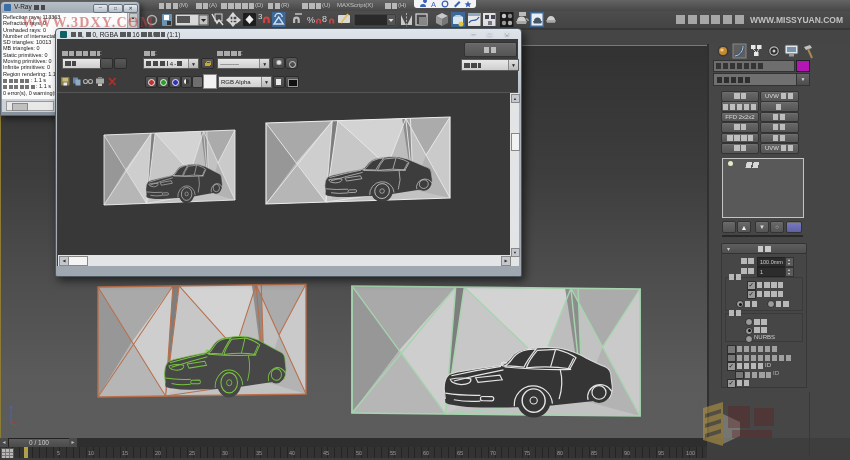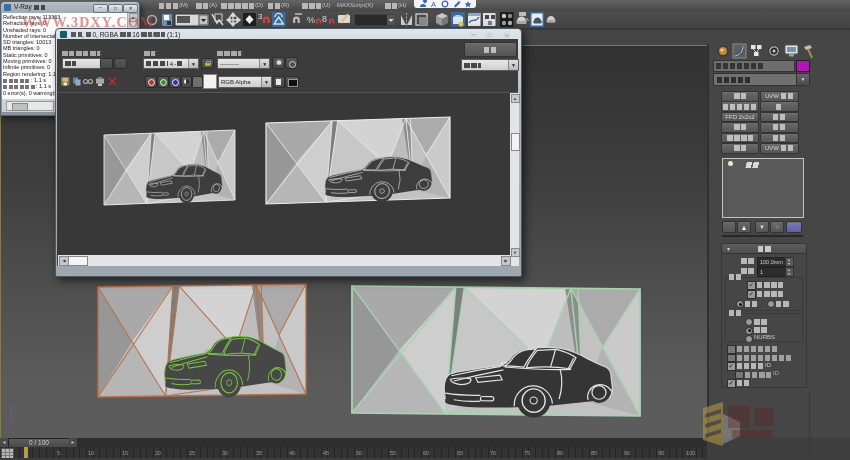--- a/index.html
+++ b/index.html
@@ -457,20 +457,21 @@
    <div class="a" style="left:0.5px;top:155px;width:7px;height:7px;background:#c4c8cc;border:0.5px solid #888;font-size:4px;color:#333;text-align:center;line-height:7px">▼</div>
  </div>
  <div class="a" style="left:58px;top:255px;width:452px;height:11px;background:#e2e4e6">
    <div class="a" style="left:1px;top:1px;width:8px;height:8px;background:#c4c8cc;border:0.5px solid #888;font-size:4px;color:#333;text-align:center;line-height:8px">◀</div>
    <div class="a" style="left:10px;top:1px;width:18px;height:8px;background:#f4f4f4;border:0.5px solid #888"></div>
    <div class="a" style="left:443px;top:1px;width:8px;height:8px;background:#c4c8cc;border:0.5px solid #888;font-size:4px;color:#333;text-align:center;line-height:8px">▶</div>
  </div>
 </div>
 
 <div class="a" style="left:22px;top:15px;width:260px;font-family:'Liberation Serif',serif;font-weight:bold;font-size:14px;letter-spacing:1.2px;color:rgba(193,62,62,0.55)">WWW.3DXY.COM</div>
+<div class="a" style="left:676px;top:10px;height:11px"><span class="zi" style="width:70px;height:9px;color:#c6c6c6;background:repeating-linear-gradient(90deg,currentColor 0 9px,transparent 9px 11.8px);opacity:.75"></span><span style="color:#cfcfcf;font-size:8.5px;font-weight:bold;vertical-align:middle;margin-left:4px;opacity:.9">WWW.MISSYUAN.COM</span></div>
 <svg class="a" style="left:700px;top:400px" width="150" height="55" viewBox="0 0 150 55">
  <g opacity="0.62">
   <polygon points="3,8 23,2 23,46 3,40" fill="#b09243"></polygon>
   <polygon points="5,14 21,9 21,13 5,18" fill="#5a5343"></polygon>
   <polygon points="5,24 21,19 21,23 5,28" fill="#5a5343"></polygon>
   <polygon points="5,34 21,29 21,33 5,38" fill="#5a5343"></polygon>
   <polygon points="23,14 40,22 40,36 23,44" fill="#93938d"></polygon>
  </g>
  <g fill="#641b1b" opacity="0.33">
   <rect x="28" y="6" width="22" height="22"></rect>

